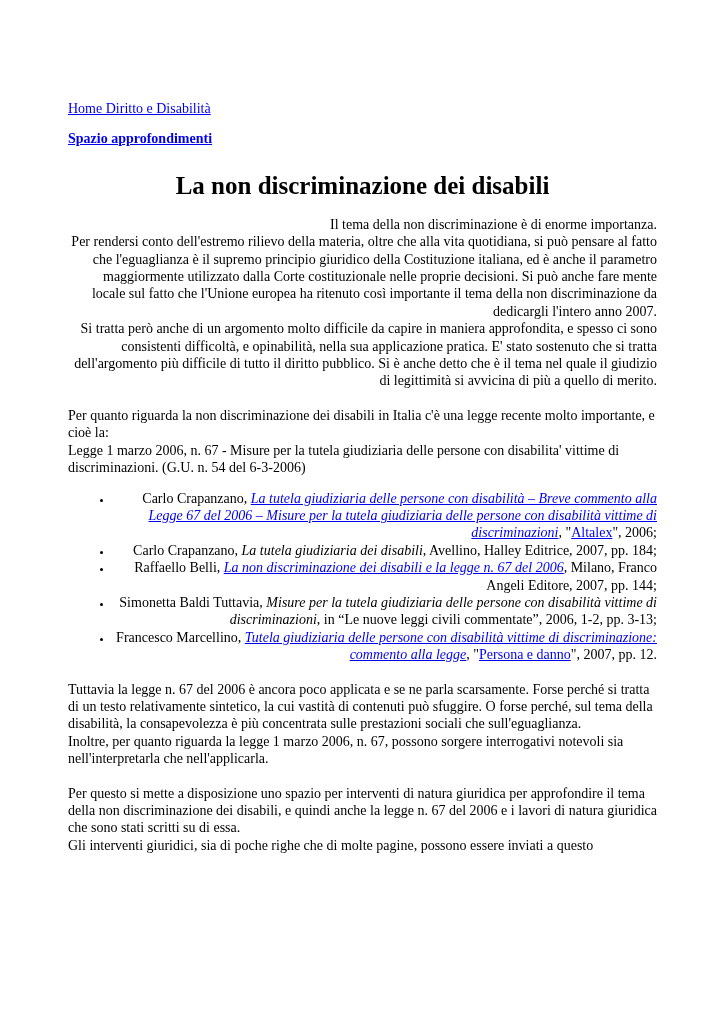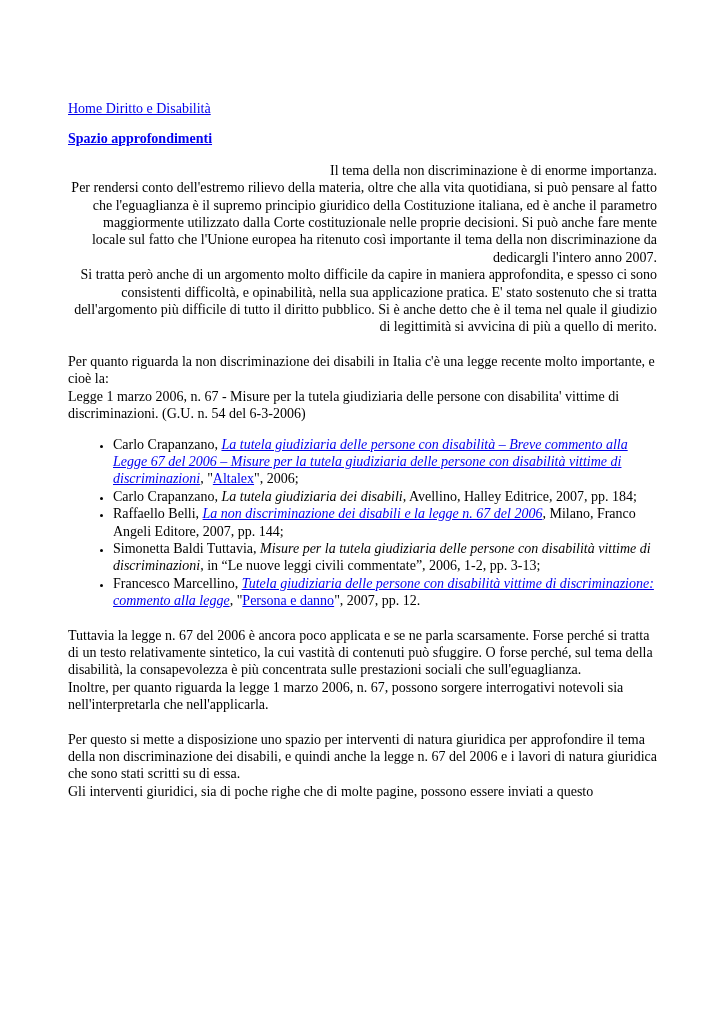--- a/index.html
+++ b/index.html
@@ -55,37 +55,39 @@
   ul.biblio {
     margin: 13px 0 0 0;
     padding: 0 0 0 45px;
     list-style-type: disc;
   }
   ul.biblio li {
     font-size: 14px;
     line-height: 17.4px;
     margin: 0;
     padding: 0;
+    text-align: right;
   }
   ul.biblio li::marker {
     font-size: 11px;
   }
   .italic {
     font-style: italic;
   }
 </style>
 </head>
 <body>
 
 <div class="page">
 
   <a href="#" class="nav-link">Home Diritto e Disabilità</a>
 
   <a href="#" class="nav-link">Spazio approfondimenti</a>
 
+  <h1 class="doc-title">La non discriminazione dei disabili</h1>
 
   <p class="body-para first">Il tema della non discriminazione è di enorme importanza.
 Per rendersi conto dell'estremo rilievo della materia, oltre che alla vita quotidiana, si può pensare al fatto che l'eguaglianza è il supremo principio giuridico della Costituzione italiana, ed è anche il parametro maggiormente utilizzato dalla Corte costituzionale nelle proprie decisioni. Si può anche fare mente locale sul fatto che l'Unione europea ha ritenuto così importante il tema della non discriminazione da dedicargli l'intero anno 2007.
 Si tratta però anche di un argomento molto difficile da capire in maniera approfondita, e spesso ci sono consistenti difficoltà, e opinabilità, nella sua applicazione pratica. E' stato sostenuto che si tratta dell'argomento più difficile di tutto il diritto pubblico. Si è anche detto che è il tema nel quale il giudizio di legittimità si avvicina di più a quello di merito.</p>
 
   <p class="body-para">Per quanto riguarda la non discriminazione dei disabili in Italia c'è una legge recente molto importante, e cioè la:
 Legge 1 marzo 2006, n. 67 - Misure per la tutela giudiziaria delle persone con disabilita' vittime di discriminazioni. (G.U. n. 54 del 6-3-2006)</p>
 
 
   <ul class="biblio">

